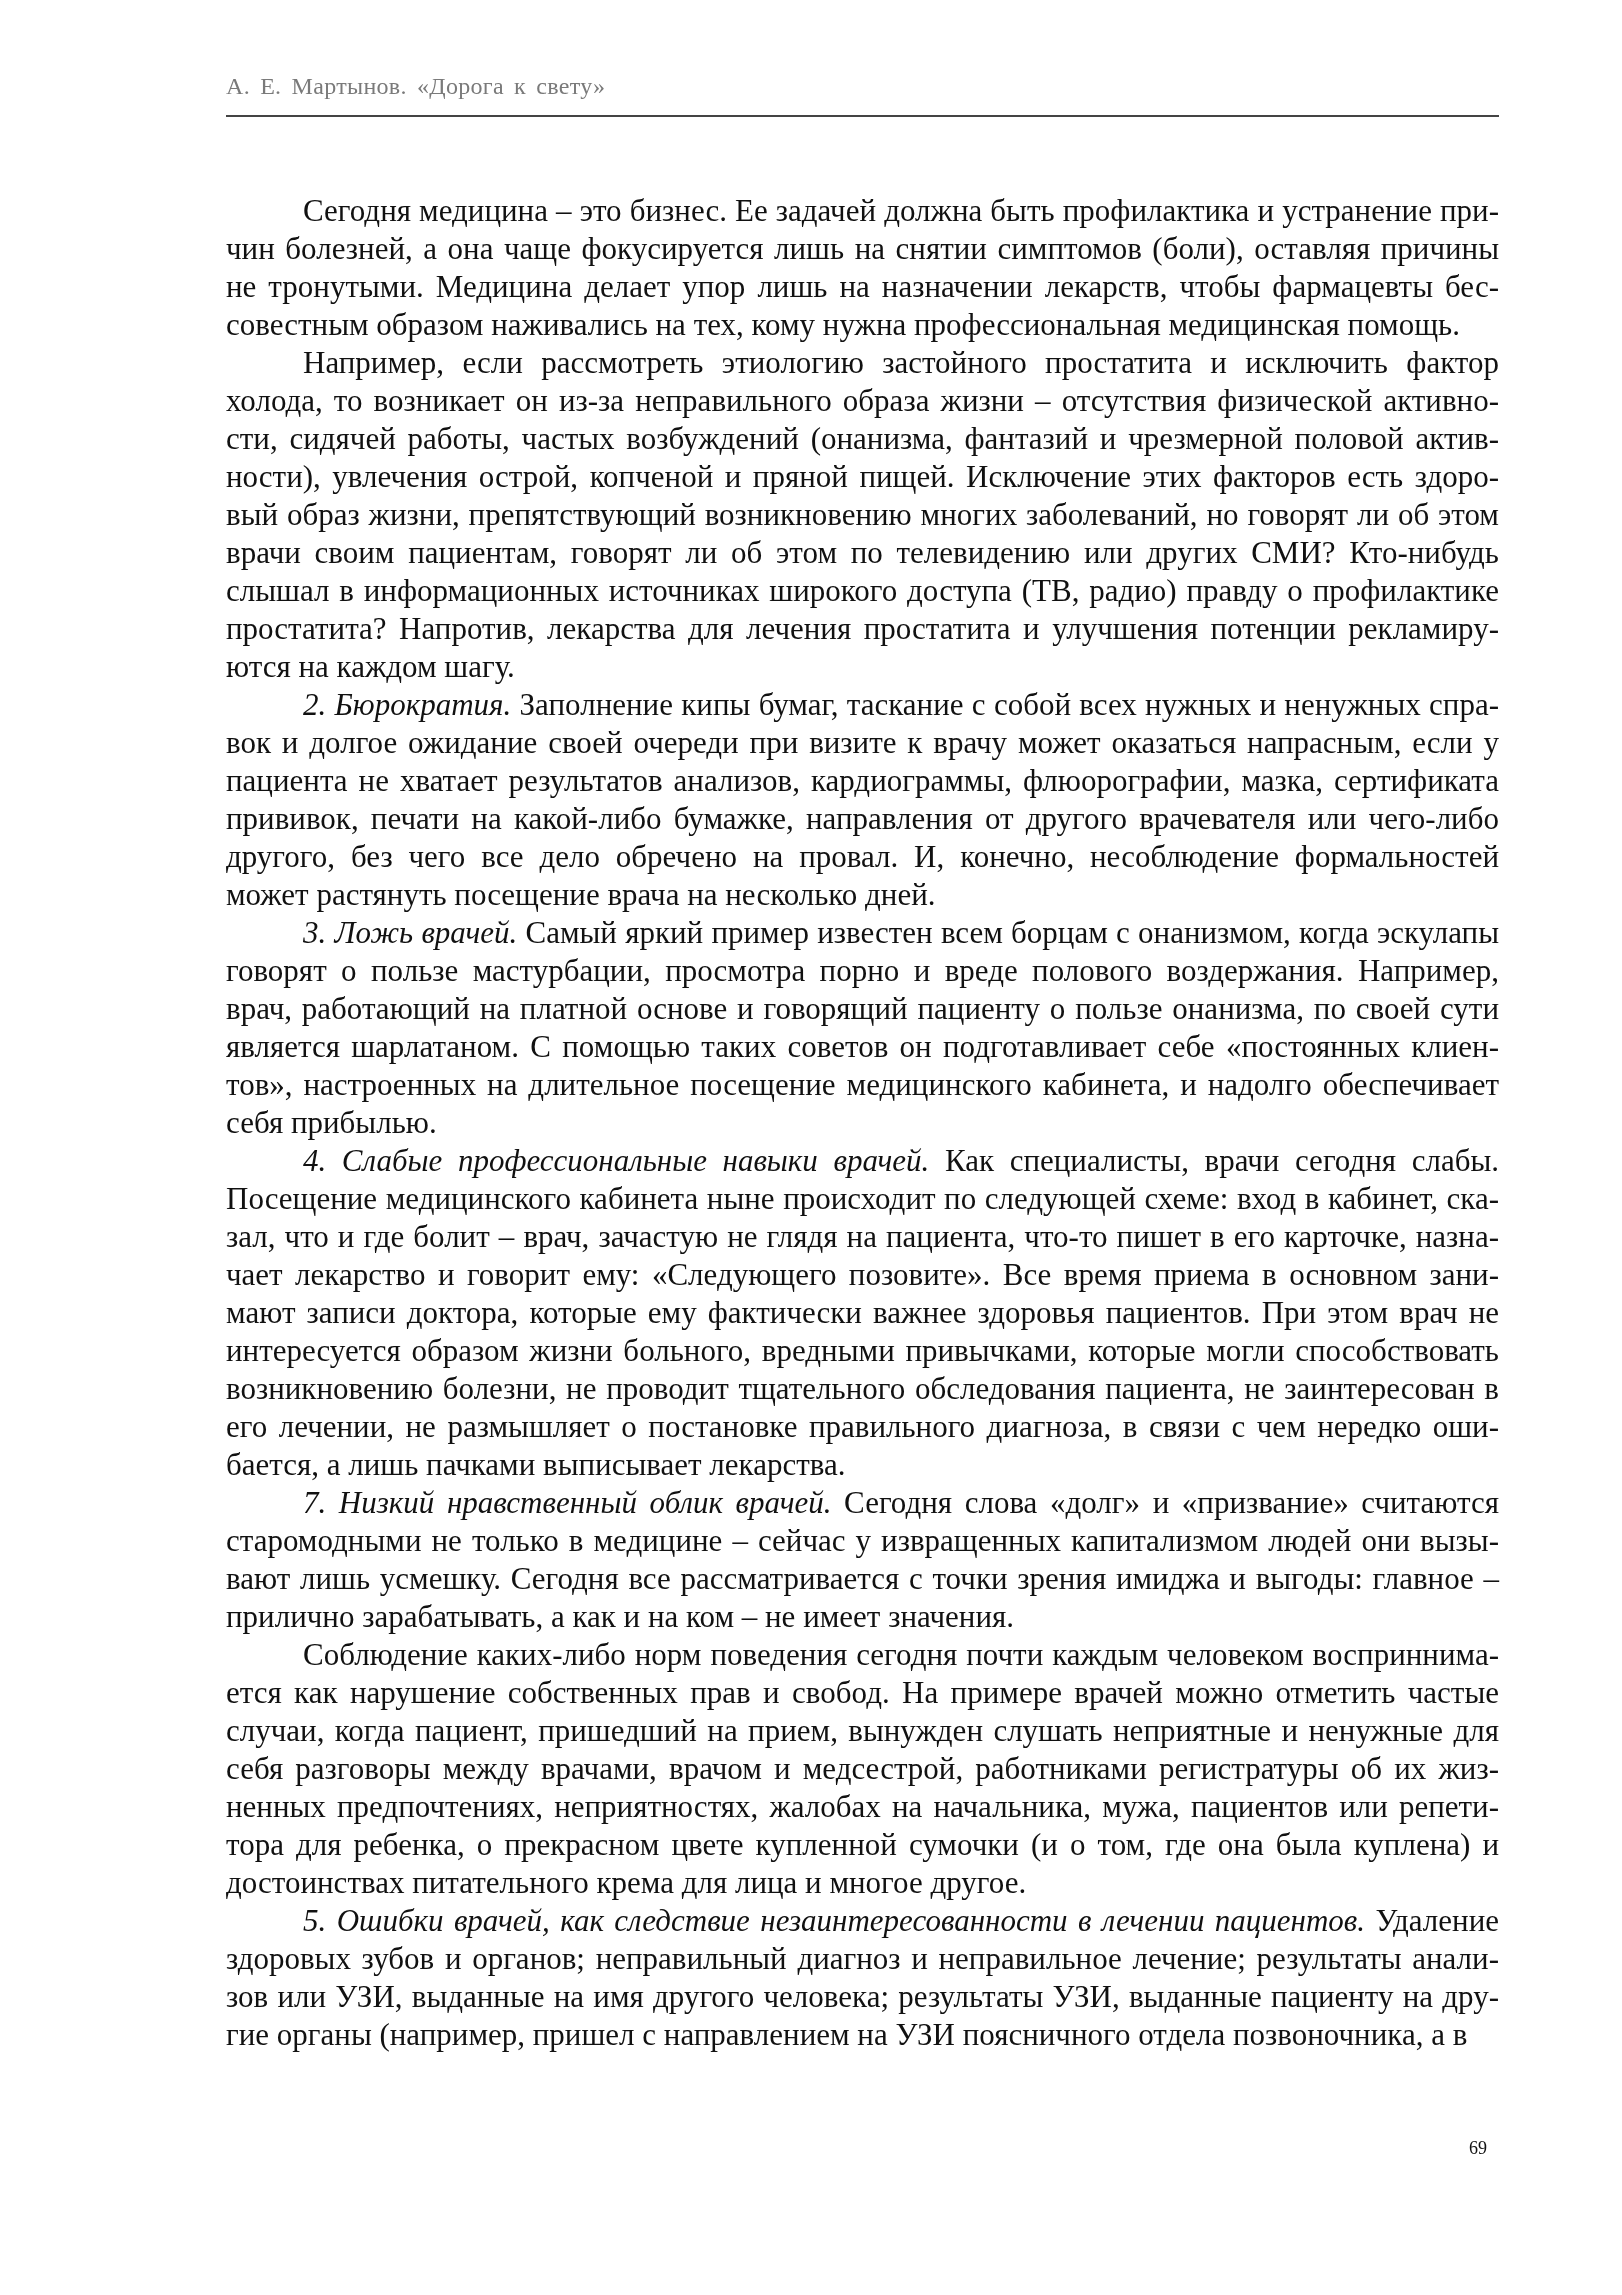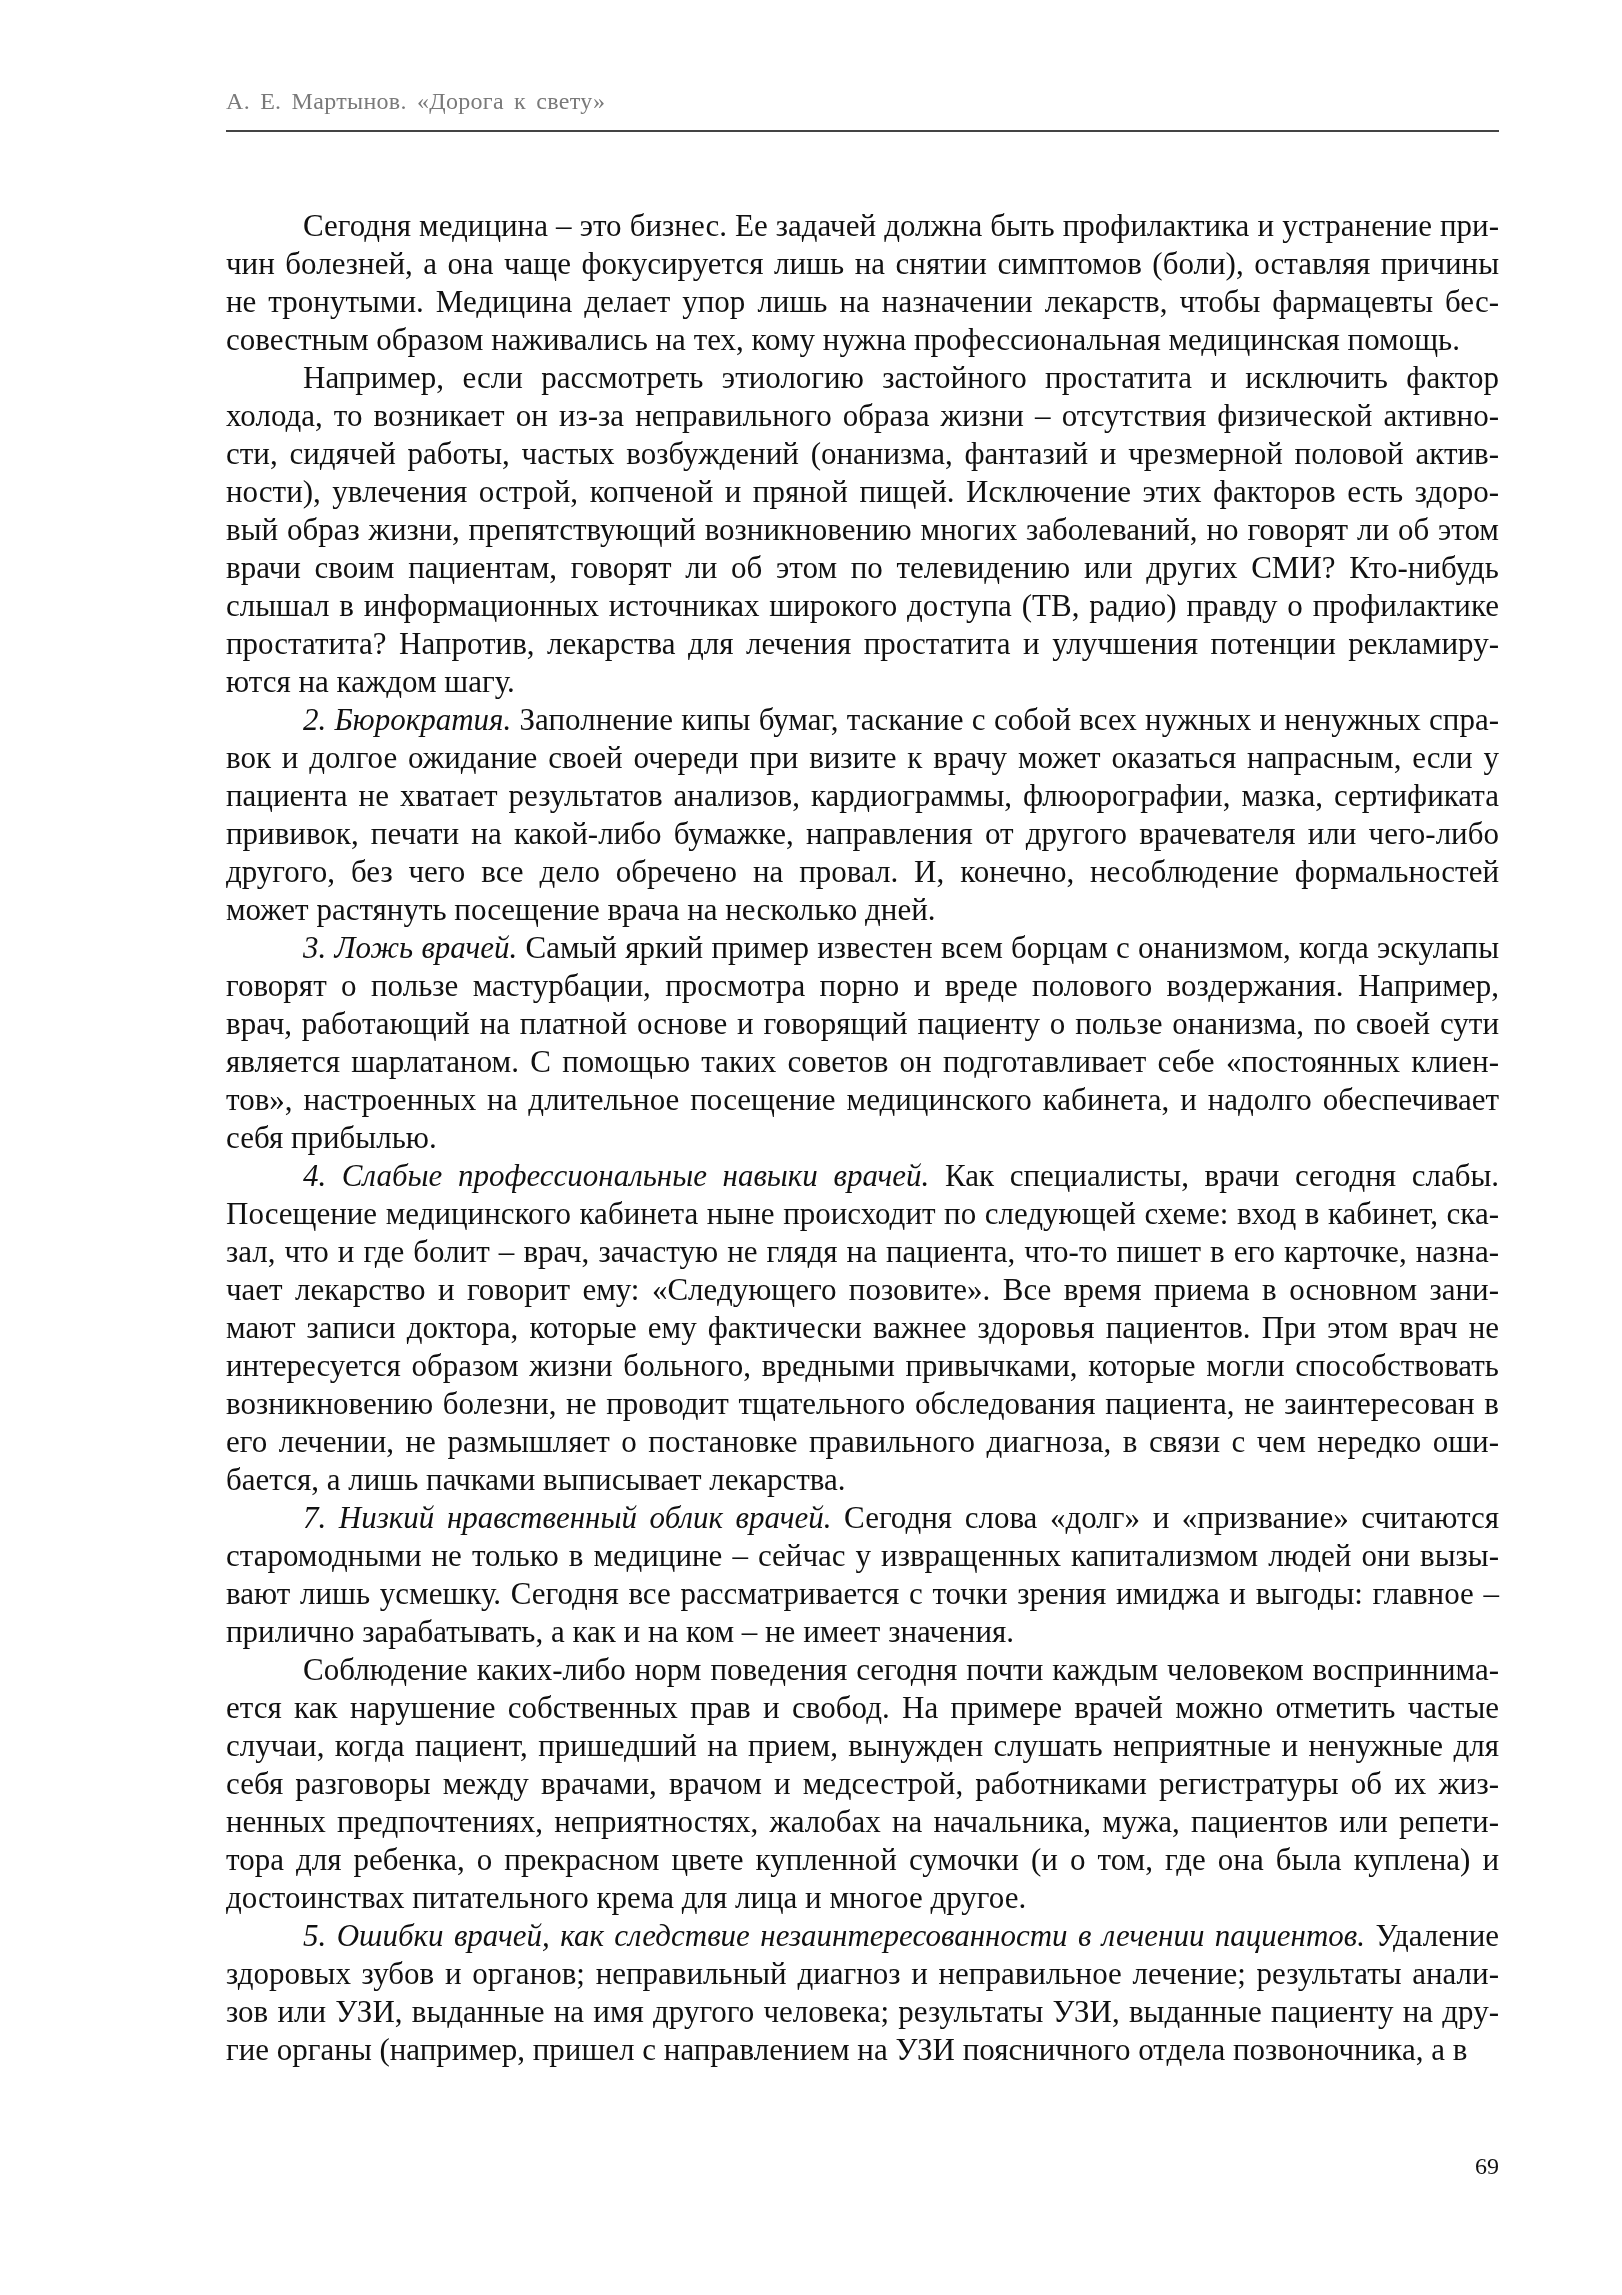--- a/index.html
+++ b/index.html
@@ -14,21 +14,20 @@
       overflow: hidden;
       font-family: "Liberation Serif", "DejaVu Serif", serif;
       color: #111111;
     }
     .page {
       position: absolute;
       left: 226px;
       top: 0;
       width: 1273px;
       height: 2080px;
-      margin-top: 15px;
     }
     .running-head {
       position: absolute;
       left: 0;
       top: 73px;
       width: 1273px;
       font-size: 24px;
       color: #7a7a7a;
       letter-spacing: 0.3px;
       word-spacing: 3.9px;
@@ -53,23 +52,23 @@
       hyphens: manual;
     }
     .body-text p {
       margin: 0;
       text-indent: 77px;
     }
     .body-text em {
     }
     .page-number {
       position: absolute;
-      right: 0;
+      right: 12px;
       top: 2138px;
-      font-size: 24px;
+      font-size: 18px;
       color: #111111;
     }
   </style>
 </head>
 <body>
 
 <div class="page">
   <div class="running-head">А. Е. Мартынов. «Дорога к свету»</div>
   <div class="head-rule"></div>
 

